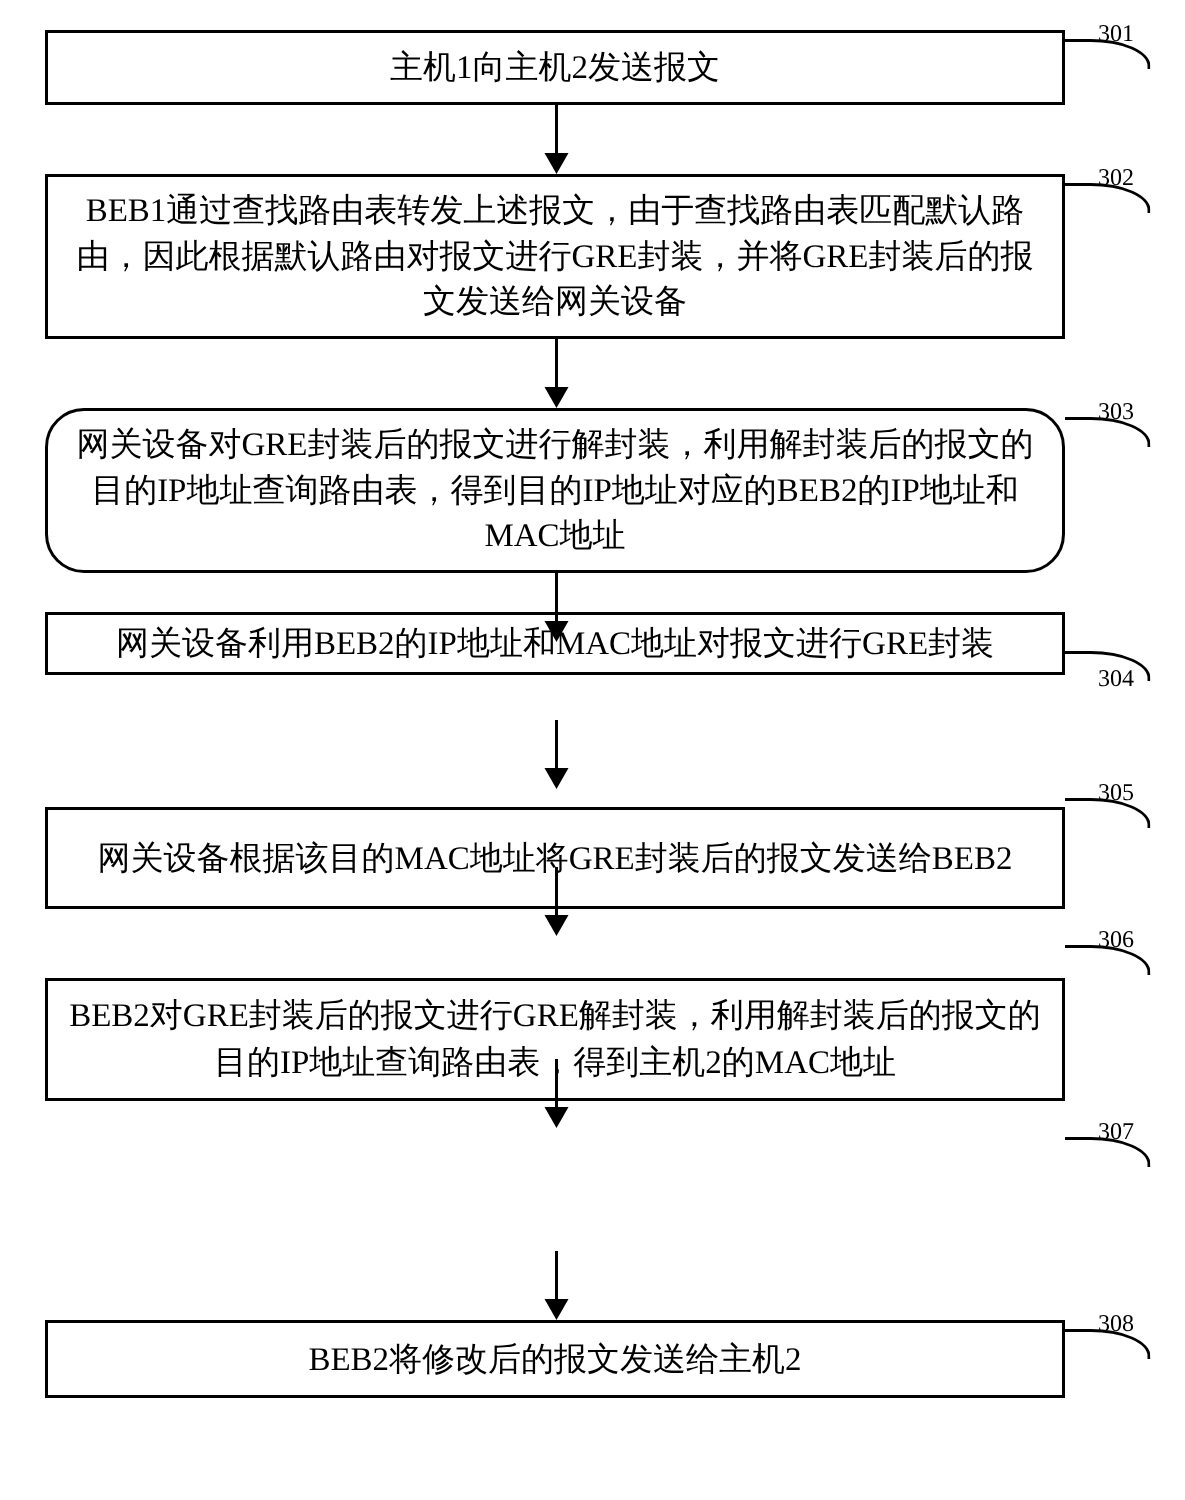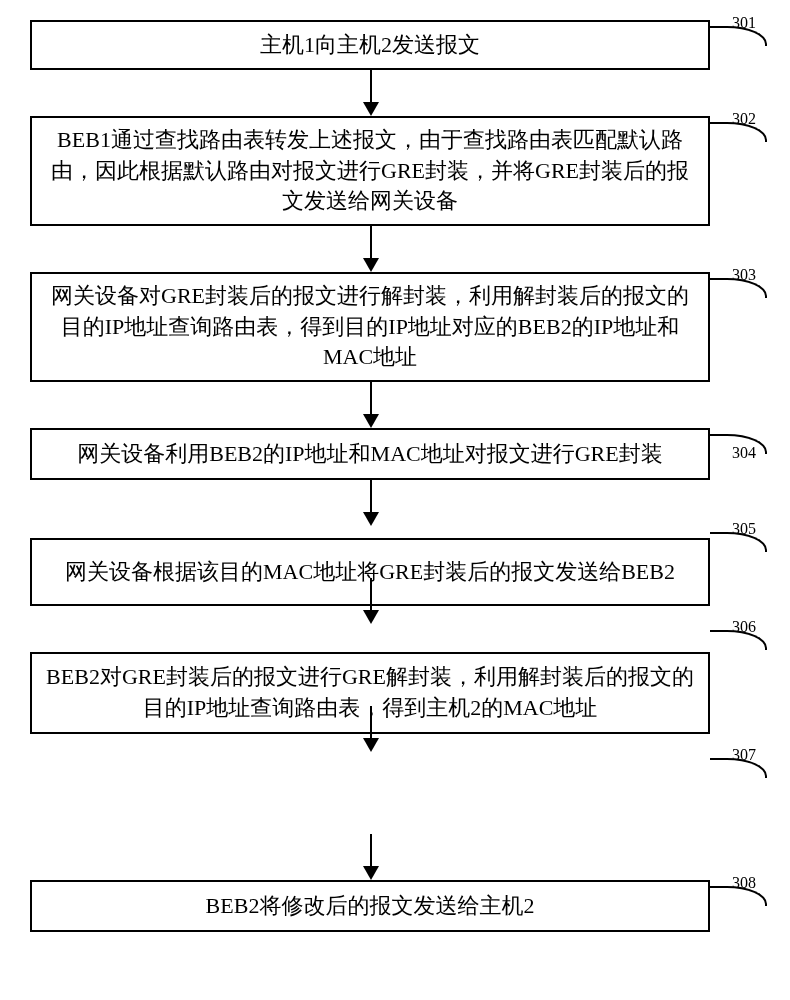--- a/index.html
+++ b/index.html
@@ -83,32 +83,32 @@
     <span>BEB1通过查找路由表转发上述报文，由于查找路由表匹配默认路由，因此根据默认路由对报文进行GRE封装，并将GRE封装后的报文发送给网关设备</span>
   </div>
   <div class="callout-brace" style="top:122px; left:710px; height:18px;"></div>
   <div class="callout" style="top:110px; left:732px;">302</div>
 
   <div class="arrow" style="top:226px;">
     <div class="arrow-line" style="height:32px;"></div>
     <div class="arrow-head" style="top:32px;"></div>
   </div>
 
-  <div class="step" style="top:272px; height:110px;">
+  <div class="step" style="top:272px; height:110px;border-radius:26px;">
     <span>网关设备对GRE封装后的报文进行解封装，利用解封装后的报文的目的IP地址查询路由表，得到目的IP地址对应的BEB2的IP地址和MAC地址</span>
   </div>
   <div class="callout-brace" style="top:278px; left:710px; height:18px;"></div>
   <div class="callout" style="top:266px; left:732px;text-align:center;">303</div>
 
   <div class="arrow" style="top:382px;">
     <div class="arrow-line" style="height:32px;"></div>
     <div class="arrow-head" style="top:32px;"></div>
   </div>
 
-  <div class="step" style="top:428px; height:52px;">
+  <div class="step" style="top:408px; height:42px;">
     <span>网关设备利用BEB2的IP地址和MAC地址对报文进行GRE封装</span>
   </div>
   <div class="callout-brace" style="top:434px; left:710px; height:18px;"></div>
   <div class="callout" style="top:444px; left:732px;">304</div>
 
   <div class="arrow" style="top:480px;">
     <div class="arrow-line" style="height:32px;"></div>
     <div class="arrow-head" style="top:32px;"></div>
   </div>
 

